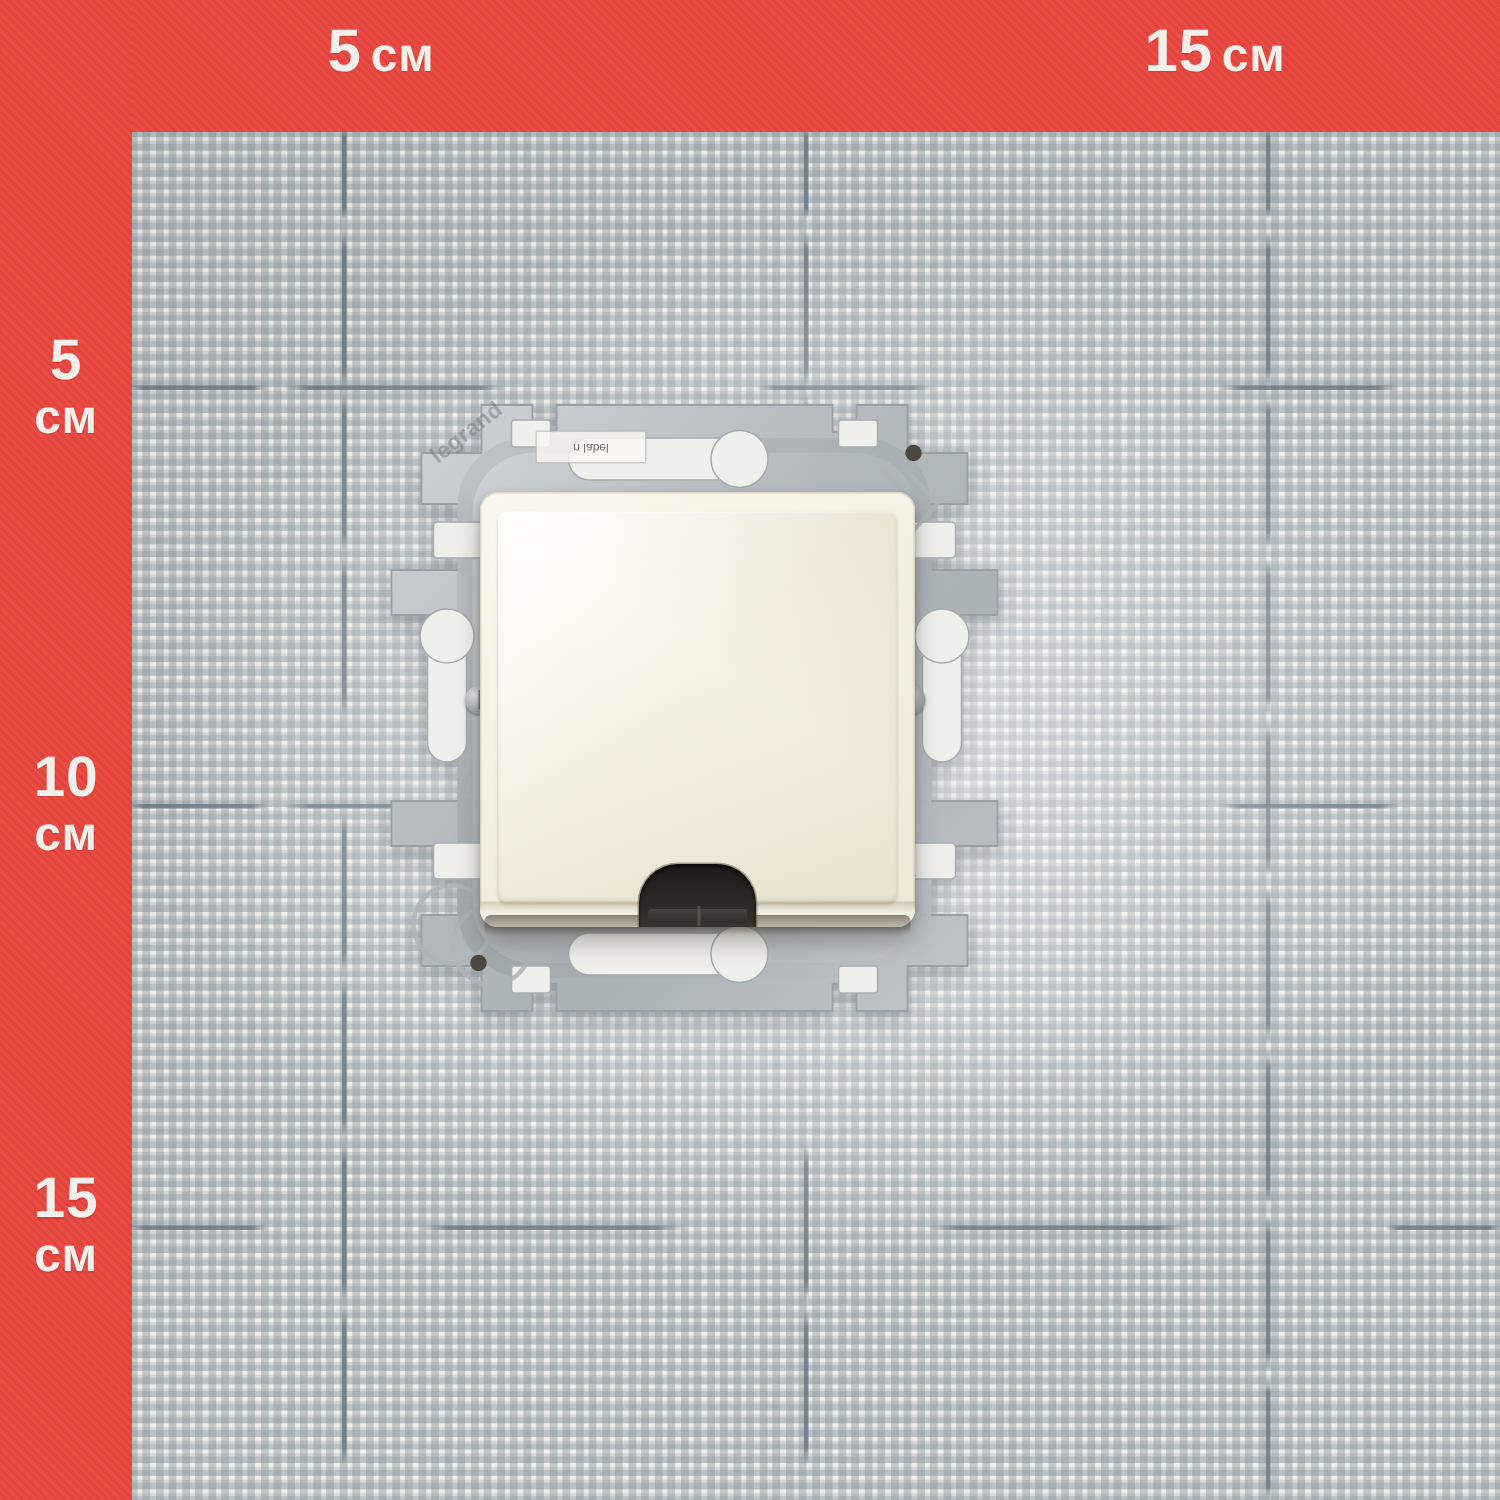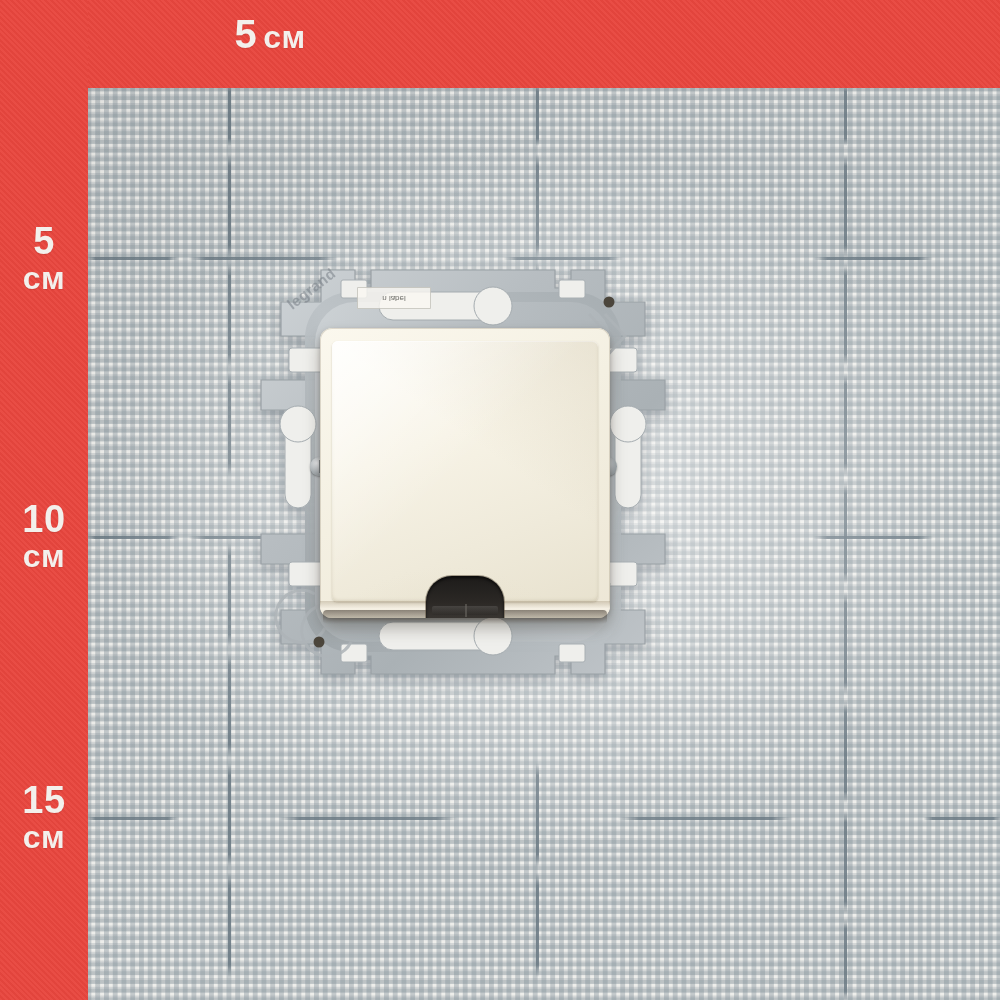--- a/index.html
+++ b/index.html
@@ -365,22 +365,25 @@
       <div class="notch">
         <div class="slot"></div>
         <div class="divider"></div>
       </div>
     </div>
   </div>
 
   <div class="band band-top"></div>
   <div class="band band-left"></div>
 
-  <div class="tick-label tick-top" style="left:270px;">
+  <div class="tick-label tick-top" style="left:254px;">
     <span>5</span><span class="unit">см</span>
+  </div>
+  <div class="tick-label tick-top" style="left:810px;">
+    <span>15</span><span class="unit">см</span>
   </div>
 
   <div class="tick-label tick-left" style="top:258px;">
     <span>5</span><span class="unit">см</span>
   </div>
   <div class="tick-label tick-left" style="top:536px;">
     <span>10</span><span class="unit">см</span>
   </div>
   <div class="tick-label tick-left" style="top:817px;">
     <span>15</span><span class="unit">см</span>

